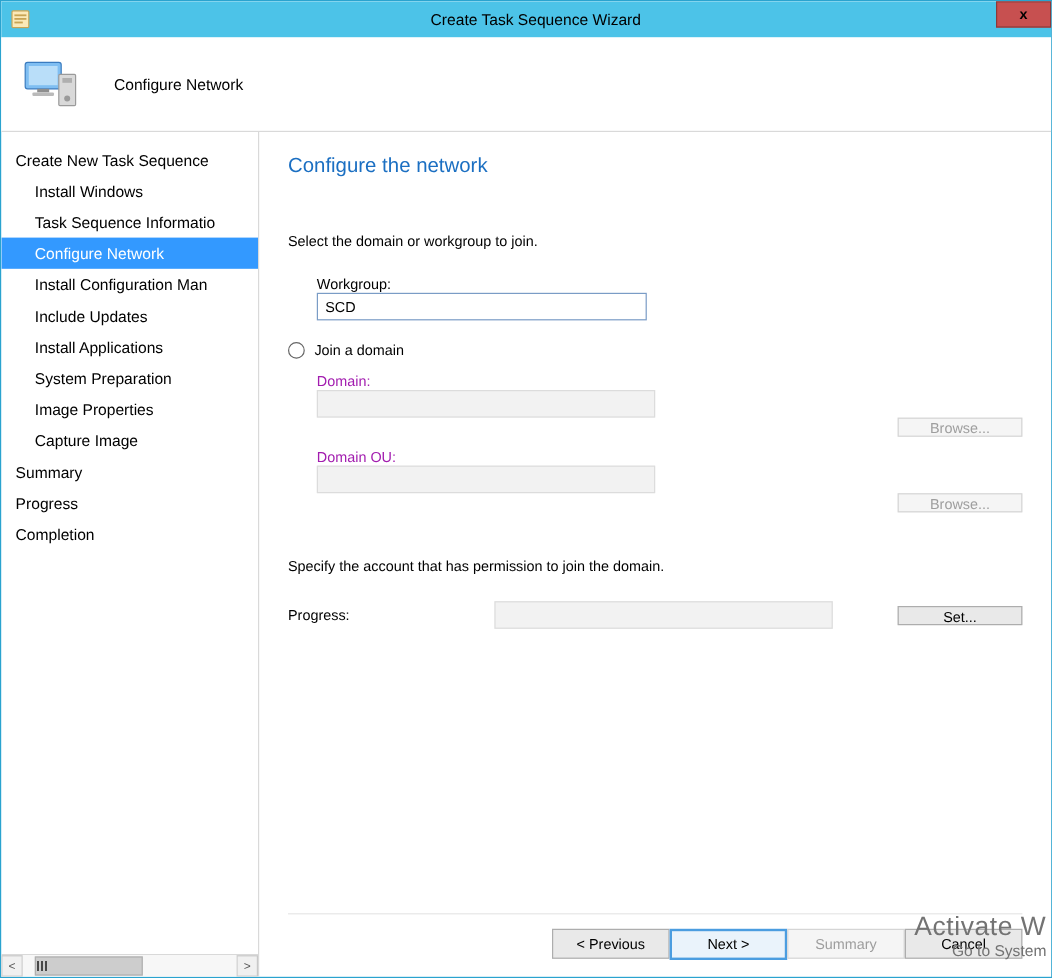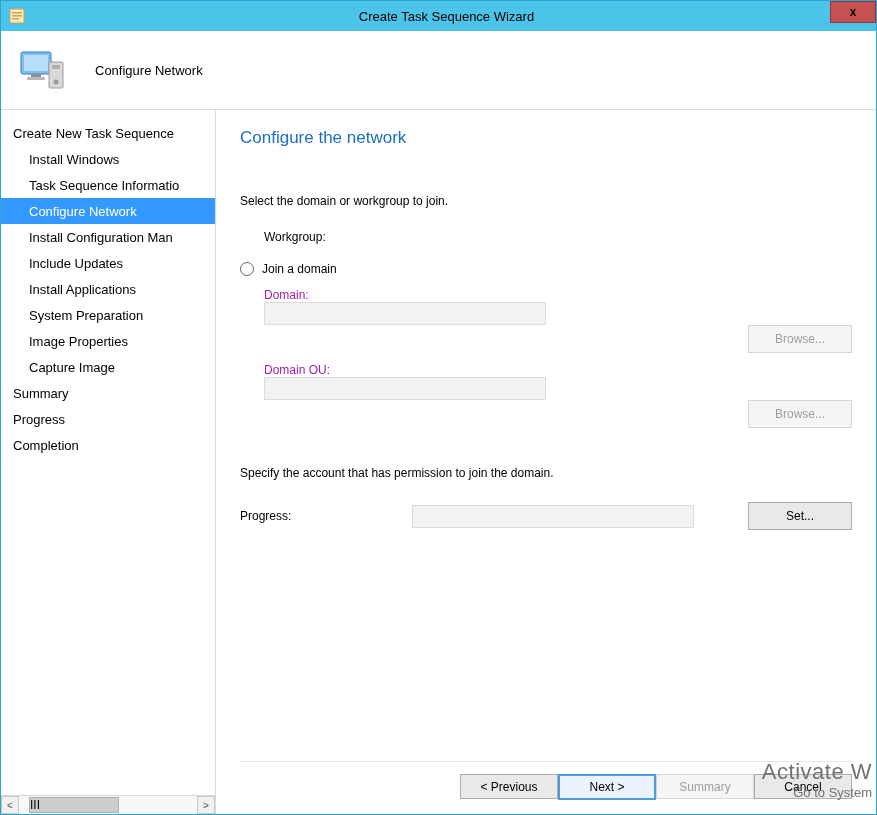--- a/index.html
+++ b/index.html
@@ -221,21 +221,21 @@
     font-family: inherit;
     font-size: 12px;
     outline: none;
   }
   .txt.w1 { width: 275px; }
   .txt.w2 { width: 282px; }
   .txt.disabled { background: #f2f2f2; border-color: #dcdcdc; }
   .btn2 {
     margin-left: auto;
     width: 104px;
-    height: 28px;
+    height: 16px;
     border: 1px solid #adadad;
     background: #e9e9e9;
     font-family: inherit;
     font-size: 12px;
     cursor: pointer;
   }
   .spacer28 { height: 28px; }
   .acct-row {
     display: flex;
     align-items: center;
@@ -344,20 +344,21 @@
     </div>
 
     <div class="main">
       <div class="page-title">Configure the network</div>
 
       <div class="form">
         <div class="instr">Select the domain or workgroup to join.</div>
 
         <div class="field-row">
           <span class="lbl">Workgroup:</span>
+          <input type="text" class="txt w1" value="SCD" style="">
         </div>
 
         <div class="radio-row mt">
           <span class="radio"></span>
           <span>Join a domain</span>
         </div>
         <div class="field-row disabled">
           <span class="lbl">Domain:</span>
           <input type="text" disabled="" class="txt w2" value="" style="">
           <button class="btn2" disabled="">Browse...</button>

